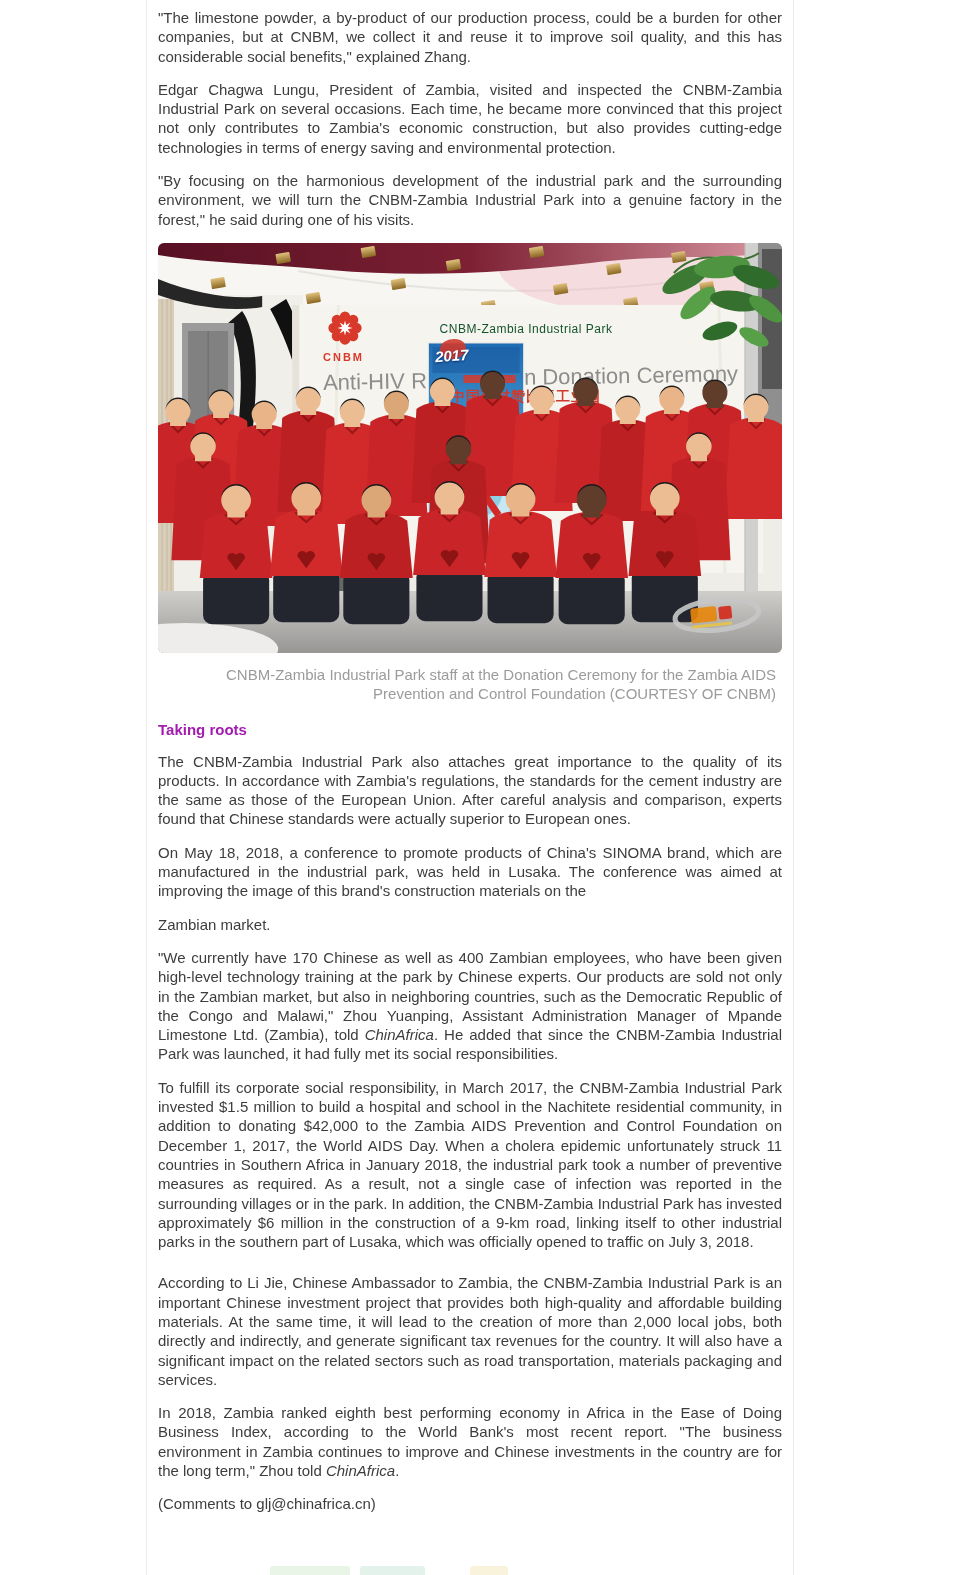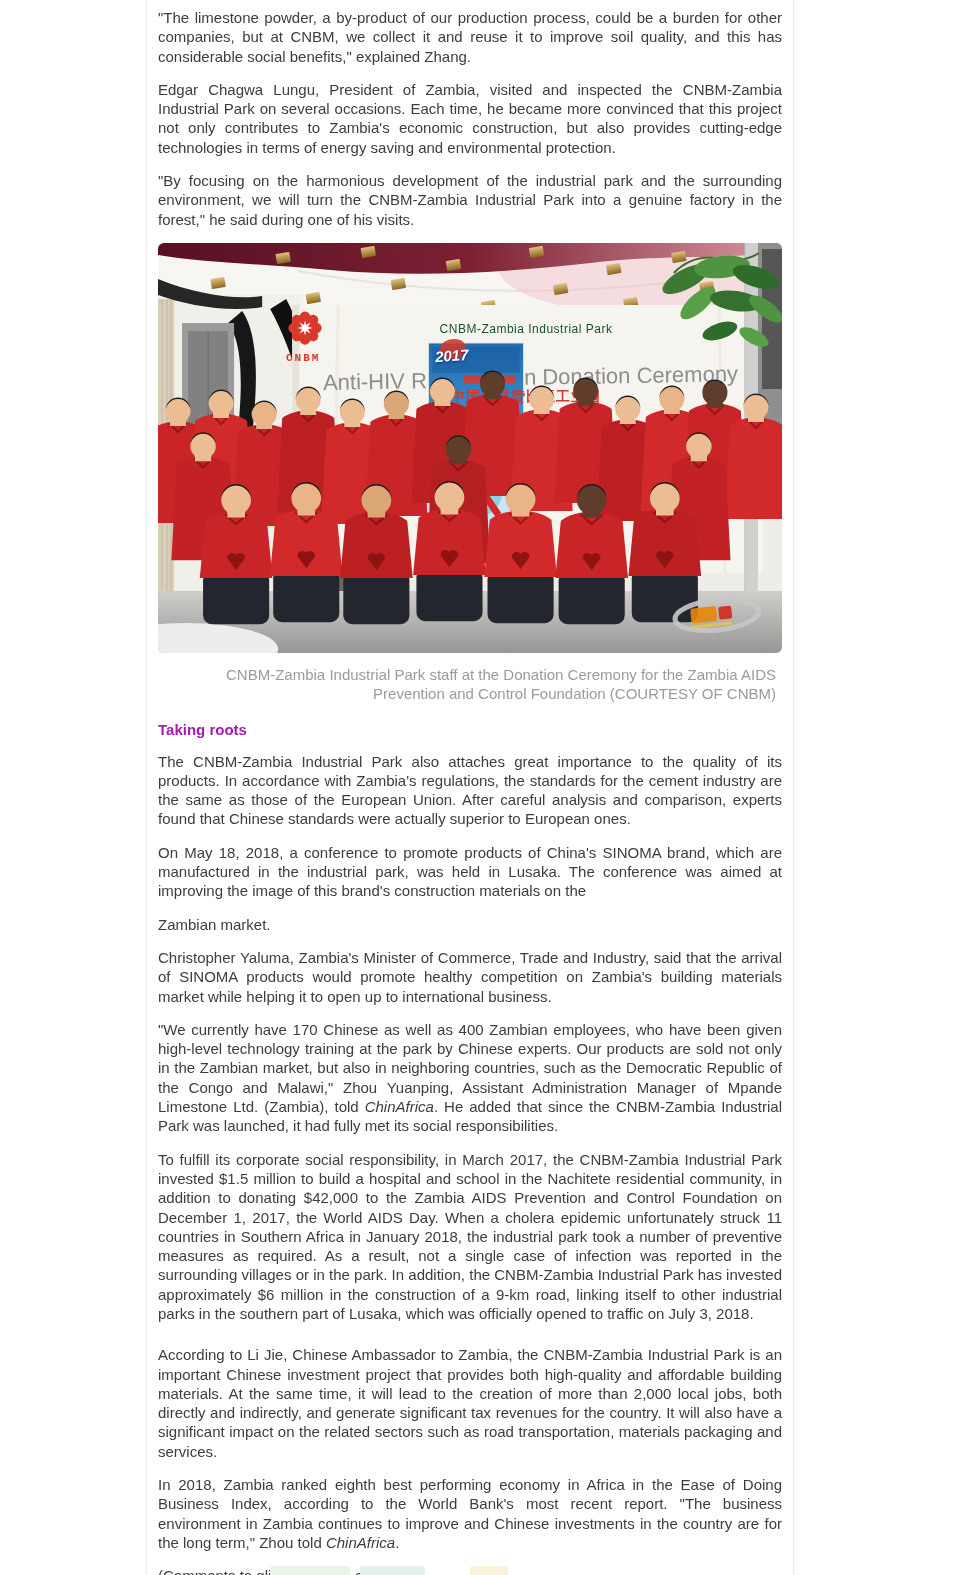--- a/index.html
+++ b/index.html
@@ -12,21 +12,21 @@
   p.gap-lg{margin-bottom:22px;}
   .it{font-style:italic;}
   h3.section{font-size:15px;line-height:19px;color:#a21caf;font-weight:bold;margin:16px 0 13px;}
   figure{margin:0 0 4px;}
   .photo{position:relative;width:624px;height:410px;margin:2px auto 12px;border-radius:6px;
          overflow:hidden;background:#efede8;}
   .photo > svg{position:absolute;left:0;top:0;width:100%;height:100%;}
   .overlay{position:absolute;left:0;top:0;width:100%;height:100%;pointer-events:none;}
   figcaption{font-size:15px;line-height:19.3px;color:#9b9b9b;text-align:right;margin:12px 6px 0;}
   
-  .cnbm-logo{position:absolute;left:128px;top:66px;width:62px;text-align:left;font-family:Liberation Mono, monospace;}
+  .cnbm-logo{position:absolute;left:144px;top:66px;width:62px;text-align:right;}
   .cnbm-logo .lbl{font-size:11px;font-weight:bold;color:#d8392b;letter-spacing:2px;margin-top:0;}
   .banner-title{position:absolute;left:262px;top:79px;width:212px;text-align:center;
                 font-size:12px;color:#14532d;letter-spacing:.5px;white-space:nowrap;}
   .banner-cn{position:absolute;left:262px;top:98px;width:212px;text-align:center;
              font-size:14px;font-weight:bold;color:#d03a2c;letter-spacing:1px;white-space:nowrap;overflow:hidden;margin-top:47px;}
   .cn-blob{position:absolute;left:282px;top:96px;width:26px;height:20px;background:#d0392c;
            border-radius:45% 55% 50% 50%;transform:rotate(-14deg);opacity:.9;}
   .ceremony-l{position:absolute;left:165px;top:126px;width:105px;overflow:hidden;white-space:nowrap;
               font-size:22px;color:#8d8d8d;transform:rotate(-1deg);}
   .ceremony-r{position:absolute;left:366px;top:120px;white-space:nowrap;font-size:22px;
@@ -232,21 +232,20 @@
       </div>
 
       <figcaption>CNBM-Zambia Industrial Park staff at the Donation Ceremony for the Zambia AIDS Prevention and Control Foundation (COURTESY OF CNBM)</figcaption>
     </figure>
 
     <h3 class="section">Taking roots</h3>
 
     <p class="body"><span>The CNBM-Zambia Industrial Park also attaches great importance to the quality of its products. In accordance with Zambia's regulations, the standards for the cement industry are the same as those of the European Union. After careful analysis and comparison, experts found that Chinese standards were actually superior to European ones.</span></p>
     <p class="body"><span>On May 18, 2018, a conference to promote products of China's SINOMA brand, which are manufactured in the industrial park, was held in Lusaka. The conference was aimed at improving the image of this brand's construction materials on the</span></p>
     <p class="body"><span>Zambian market.</span></p>
-    <p class="body"><span>Christopher Yaluma, Zambia's Minister of Commerce, Trade and Industry, said that the arrival of SINOMA products would promote healthy competition on Zambia's building materials market while helping it to open up to international business.</span></p>
     <p class="body"><span>"We currently have 170 Chinese as well as 400 Zambian employees, who have been given high-level technology training at the park by Chinese experts. Our products are sold not only in the Zambian market, but also in neighboring countries, such as the Democratic Republic of the Congo and Malawi," Zhou Yuanping, Assistant Administration Manager of Mpande Limestone Ltd. (Zambia), told </span><span class="it">ChinAfrica</span><span>. He added that since the CNBM-Zambia Industrial Park was launched, it had fully met its social responsibilities.</span></p>
     <p class="body gap-lg"><span>To fulfill its corporate social responsibility, in March 2017, the CNBM-Zambia Industrial Park invested $1.5 million to build a hospital and school in the Nachitete residential community, in addition to donating $42,000 to the Zambia AIDS Prevention and Control Foundation on December 1, 2017, the World AIDS Day. When a cholera epidemic unfortunately struck 11 countries in Southern Africa in January 2018, the industrial park took a number of preventive measures as required. As a result, not a single case of infection was reported in the surrounding villages or in the park. In addition, the CNBM-Zambia Industrial Park has invested approximately $6 million in the construction of a 9-km road, linking itself to other industrial parks in the southern part of Lusaka, which was officially opened to traffic on July 3, 2018.</span></p>
     <p class="body"><span>According to Li Jie, Chinese Ambassador to Zambia, the CNBM-Zambia Industrial Park is an important Chinese investment project that provides both high-quality and affordable building materials. At the same time, it will lead to the creation of more than 2,000 local jobs, both directly and indirectly, and generate significant tax revenues for the country. It will also have a significant impact on the related sectors such as road transportation, materials packaging and services.</span></p>
     <p class="body"><span>In 2018, Zambia ranked eighth best performing economy in Africa in the Ease of Doing Business Index, according to the World Bank's most recent report. "The business environment in Zambia continues to improve and Chinese investments in the country are for the long term," Zhou told </span><span class="it">ChinAfrica</span><span>.</span></p>
     <p class="body"><span>(Comments to glj@chinafrica.cn)</span></p>
 
   </div>
 
   <div class="bottom-remnant">
     <span style="left:270px;width:80px;background:#e9f5e6"></span>

